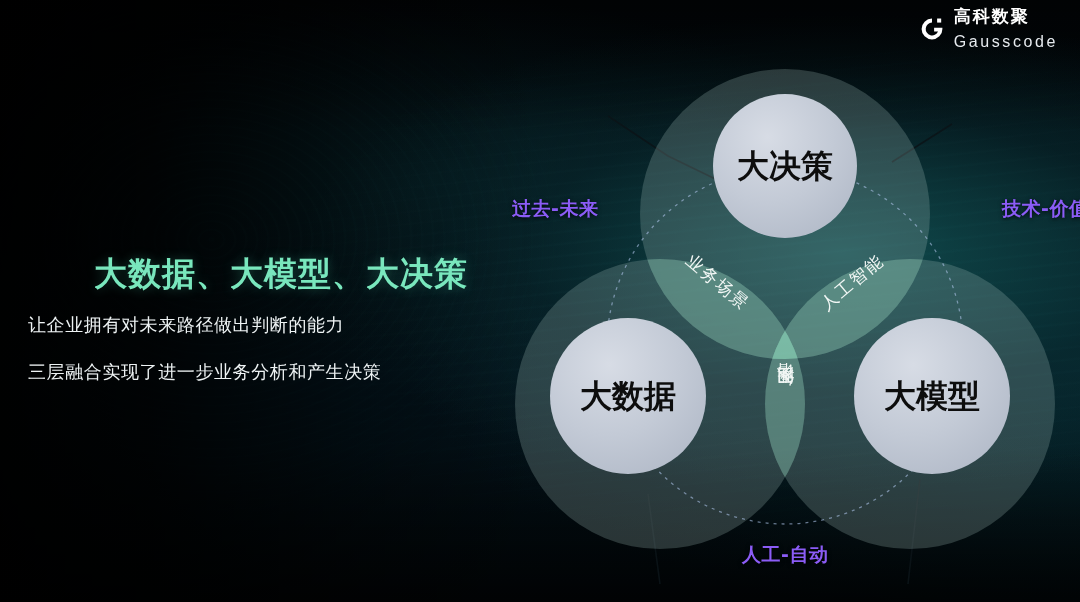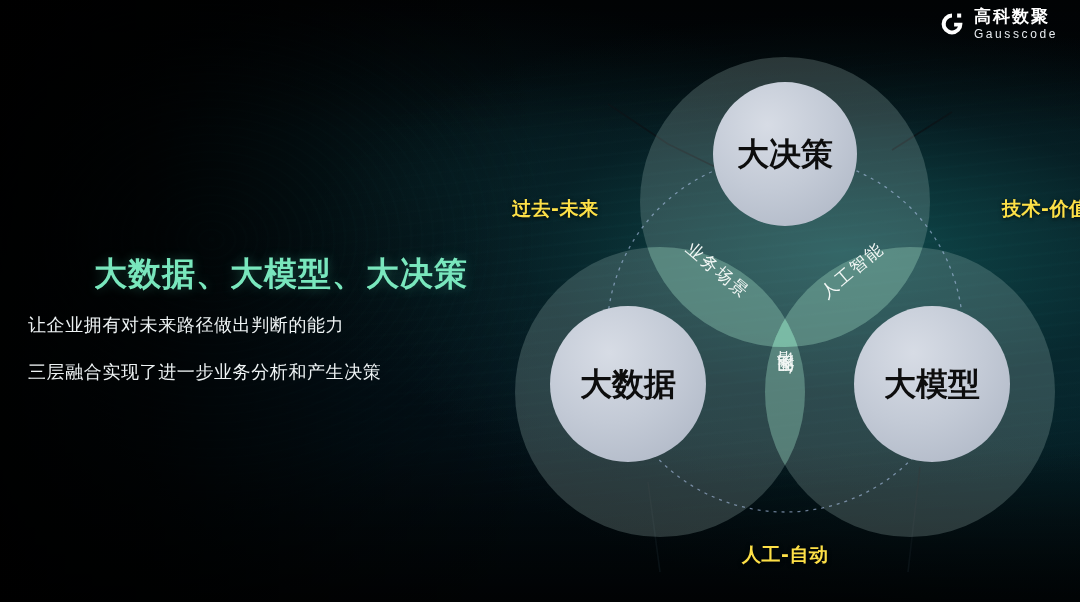--- a/index.html
+++ b/index.html
@@ -79,24 +79,24 @@
   .logo-mark { width: 26px; height: 26px; display: block; }
   .logo-text { line-height: 1; }
   .logo-cn {
     font-size: 17px;
     font-weight: bold;
     color: #ffffff;
     letter-spacing: 2px;
     font-family: "DejaVu Sans", "Liberation Sans", sans-serif;
   }
   .logo-en {
-    font-size: 12px;
+    font-size: 16px;
     color: #e6eaee;
     letter-spacing: 2.6px;
-    margin-top: 3px;
+    margin-top: 9px;
     font-family: "Liberation Sans", sans-serif;
   }
 
   
   .copy {
     position: absolute;
     left: 28px;
     top: 255px;
     width: 440px;
   }
@@ -117,32 +117,32 @@
     line-height: 1.45;
     font-family: "DejaVu Sans", "Liberation Sans", sans-serif;
   }
   .copy-line.first { margin-top: 21px; }
   .copy-line.second { margin-top: 19px; }
 
   
   .venn {
     position: absolute;
     left: 500px;
-    top: 12px;
+    top: 24px;
     width: 570px;
     height: 560px;
   }
   .venn svg { display: block; width: 100%; height: 100%; }
 
   
   .axis-label {
     position: absolute;
     font-size: 19px;
     font-weight: bold;
-    color: #fde047;
+    color: #8b5cf6;
     letter-spacing: 0.5px;
     white-space: nowrap;
     font-family: "DejaVu Sans", "Liberation Sans", sans-serif;
     text-shadow: 0 1px 4px rgba(0,0,0,0.85);
   }
   .axis-past   { left: 512px; top: 196px; }
   .axis-tech   { left: 957px; top: 196px; margin-left: 45px; }
   .axis-manual { left: 742px; top: 542px; }
 </style>
 </head>

